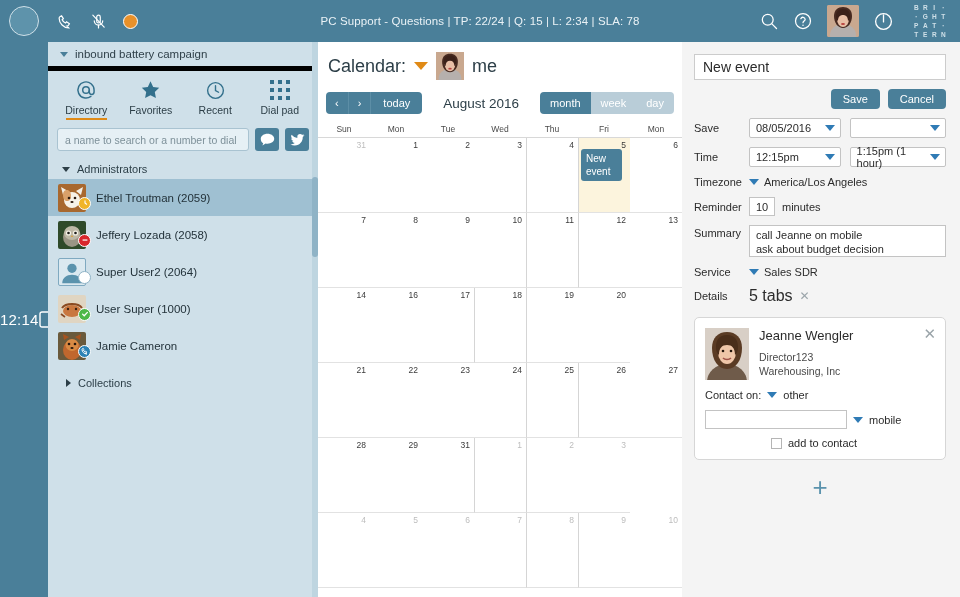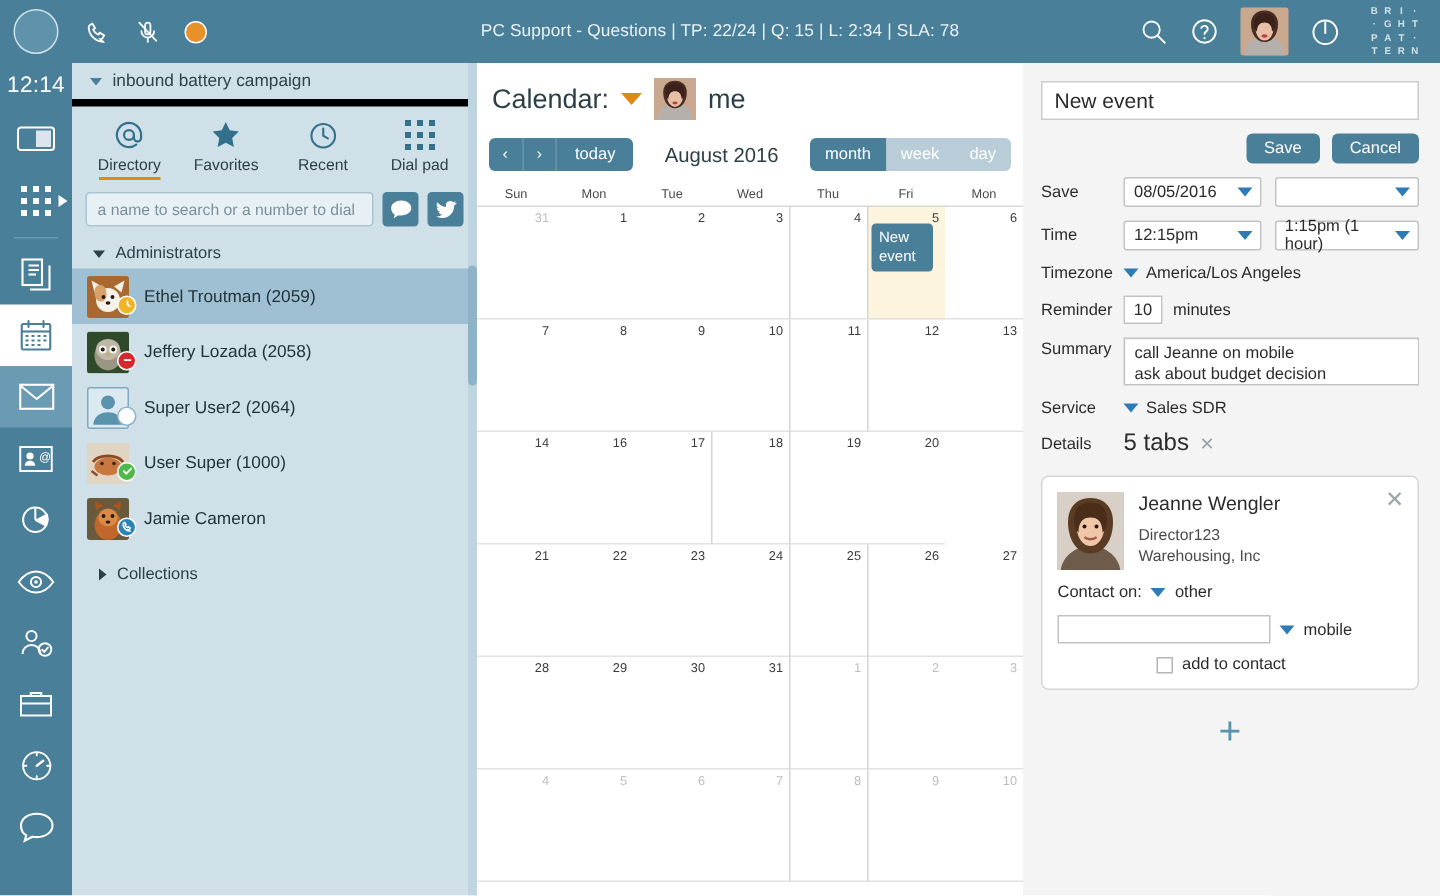--- a/index.html
+++ b/index.html
@@ -46,21 +46,21 @@
     grid-auto-rows: 9px; gap: 0px;
     color: #cfe0e8; font-size: 6.5px; font-weight: bold;
     letter-spacing: .5px; margin-left: 4px; margin-right: 4px;
   }
   .logo span { display: flex; align-items: center; justify-content: center; }
 
   
   .rail {
     position: absolute; top: 42px; left: 0; width: 48px; height: 555px;
     background: #4a7f99;
-    display: flex; flex-direction: column; align-items: center;
+    display: flex; flex-direction: row; align-items: center;
   }
   .rail-time { color: #ffffff; font-size: 15px; margin: 6px 0 7px 0; letter-spacing: .2px; }
   .rail-item {
     width: 48px; height: 41px;
     display: flex; align-items: center; justify-content: center;
     color: #ffffff; position: relative;
   }
   .rail-item.active { background: #ffffff; color: #4a7f99; }
   .rail-item.highlight { background: #6b9bb2; }
   .rail-sep { width: 30px; height: 1px; background: #6b9bb2; margin: 4px 0 3px 0; }
@@ -723,21 +723,20 @@
         <div class="cal-cell">23</div>
         <div class="cal-cell">24</div>
         <div class="cal-cell col-thu">25</div>
         <div class="cal-cell col-fri">26</div>
         <div class="cal-cell">27</div>
       </div>
 
       <div class="cal-row">
         <div class="cal-cell">28</div>
         <div class="cal-cell">29</div>
-        <div class="cal-cell">30</div>
         <div class="cal-cell">31</div>
         <div class="cal-cell col-thu other">1</div>
         <div class="cal-cell col-fri other">2</div>
         <div class="cal-cell other">3</div>
       </div>
 
       <div class="cal-row">
         <div class="cal-cell other">4</div>
         <div class="cal-cell other">5</div>
         <div class="cal-cell other">6</div>

